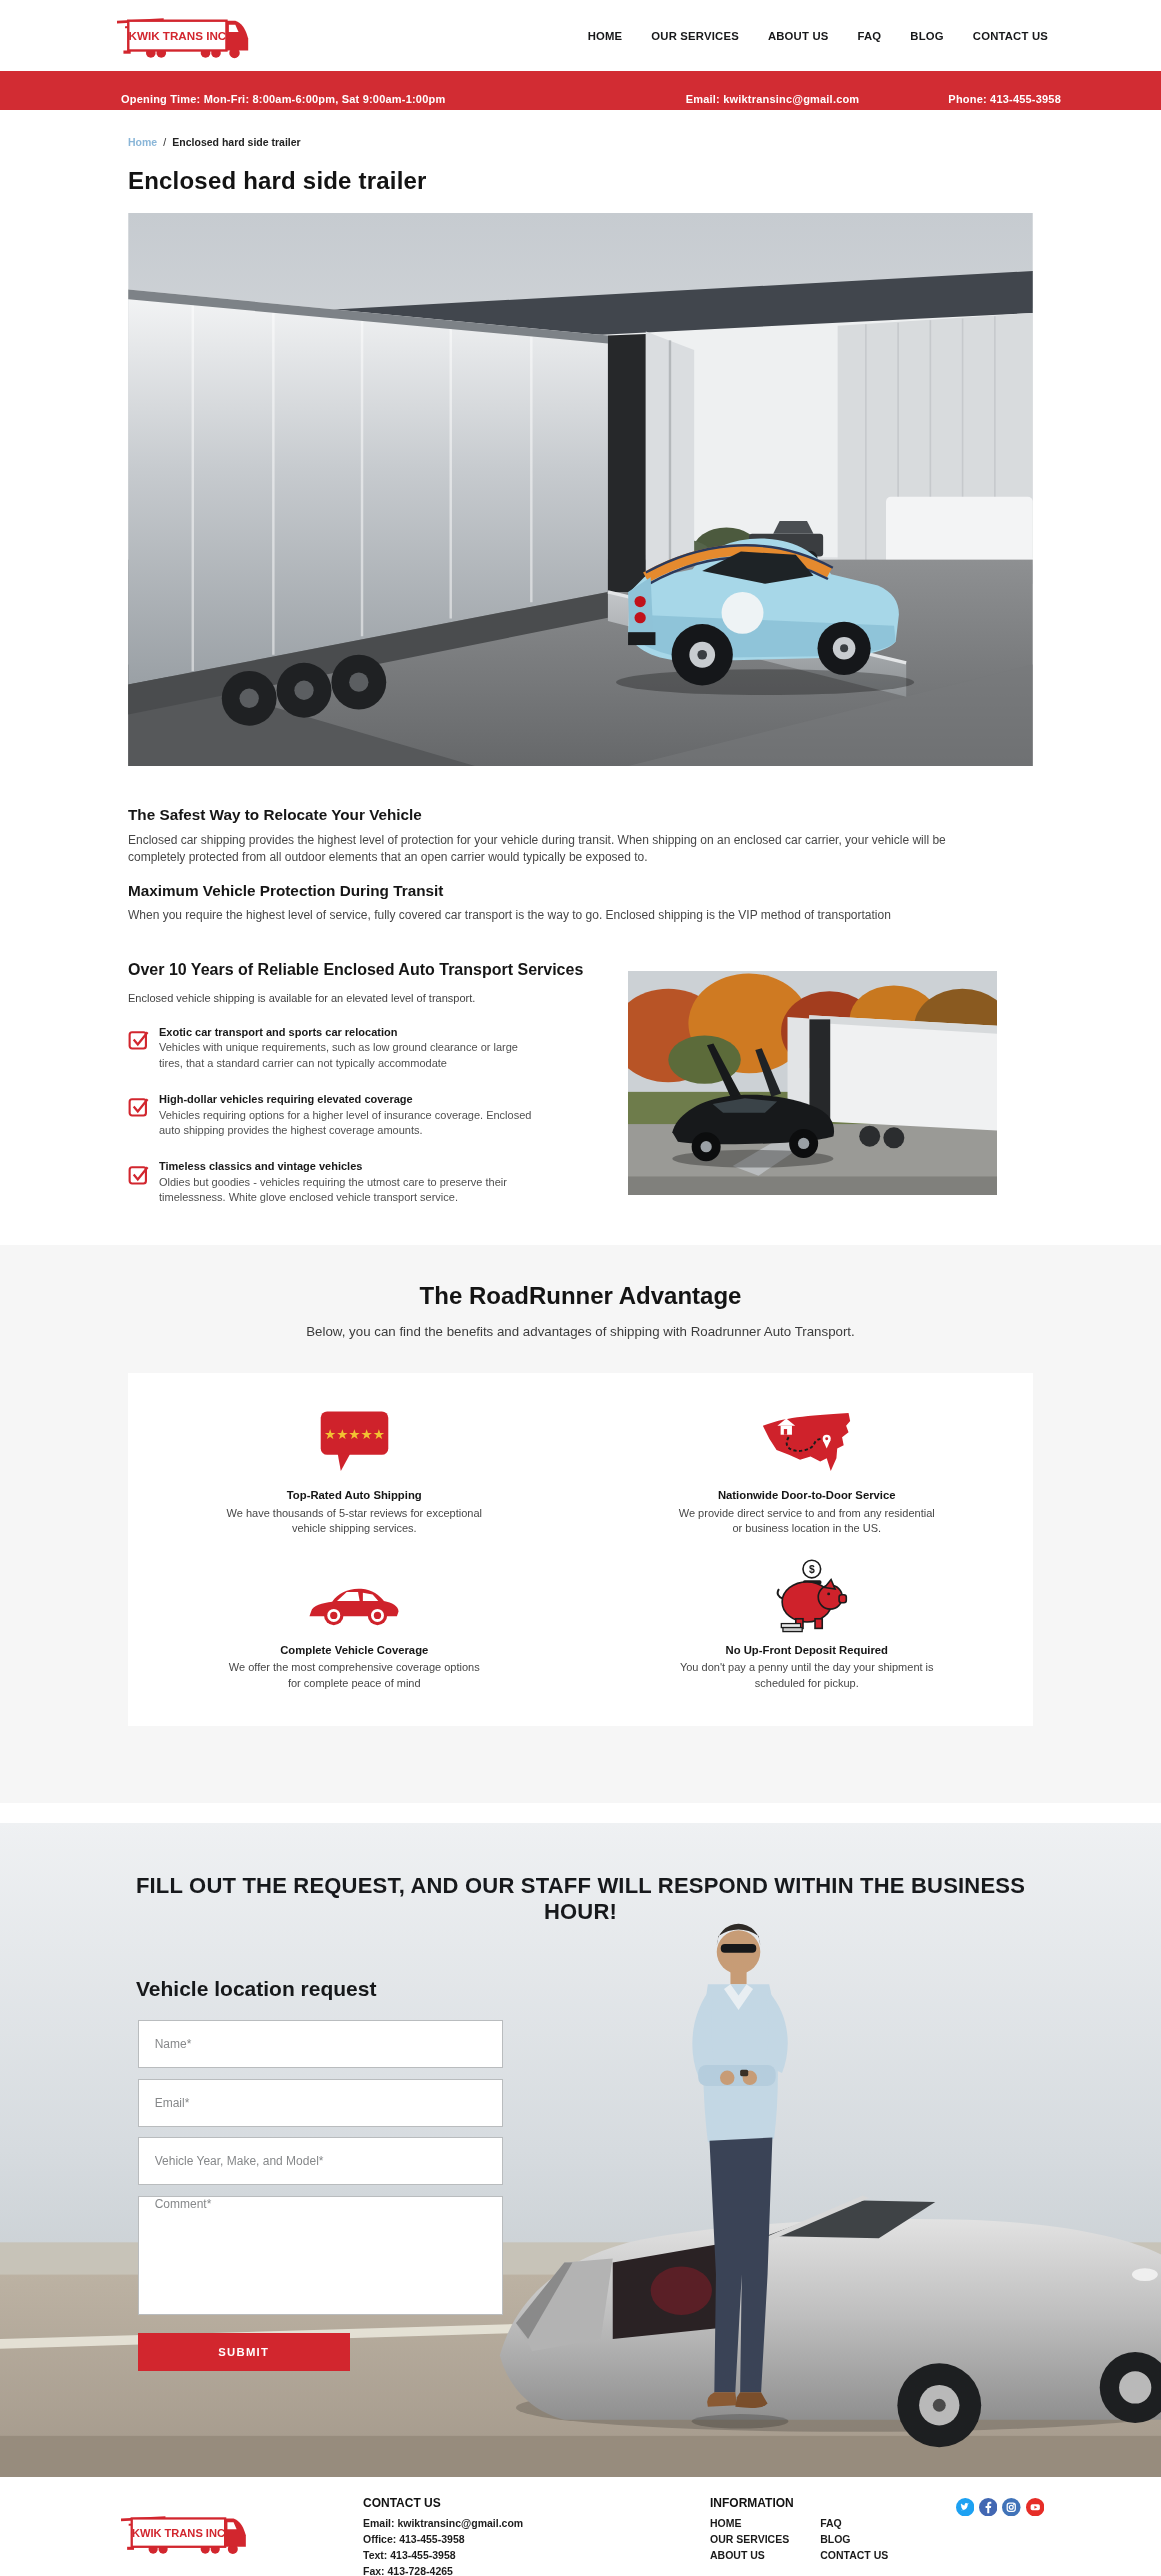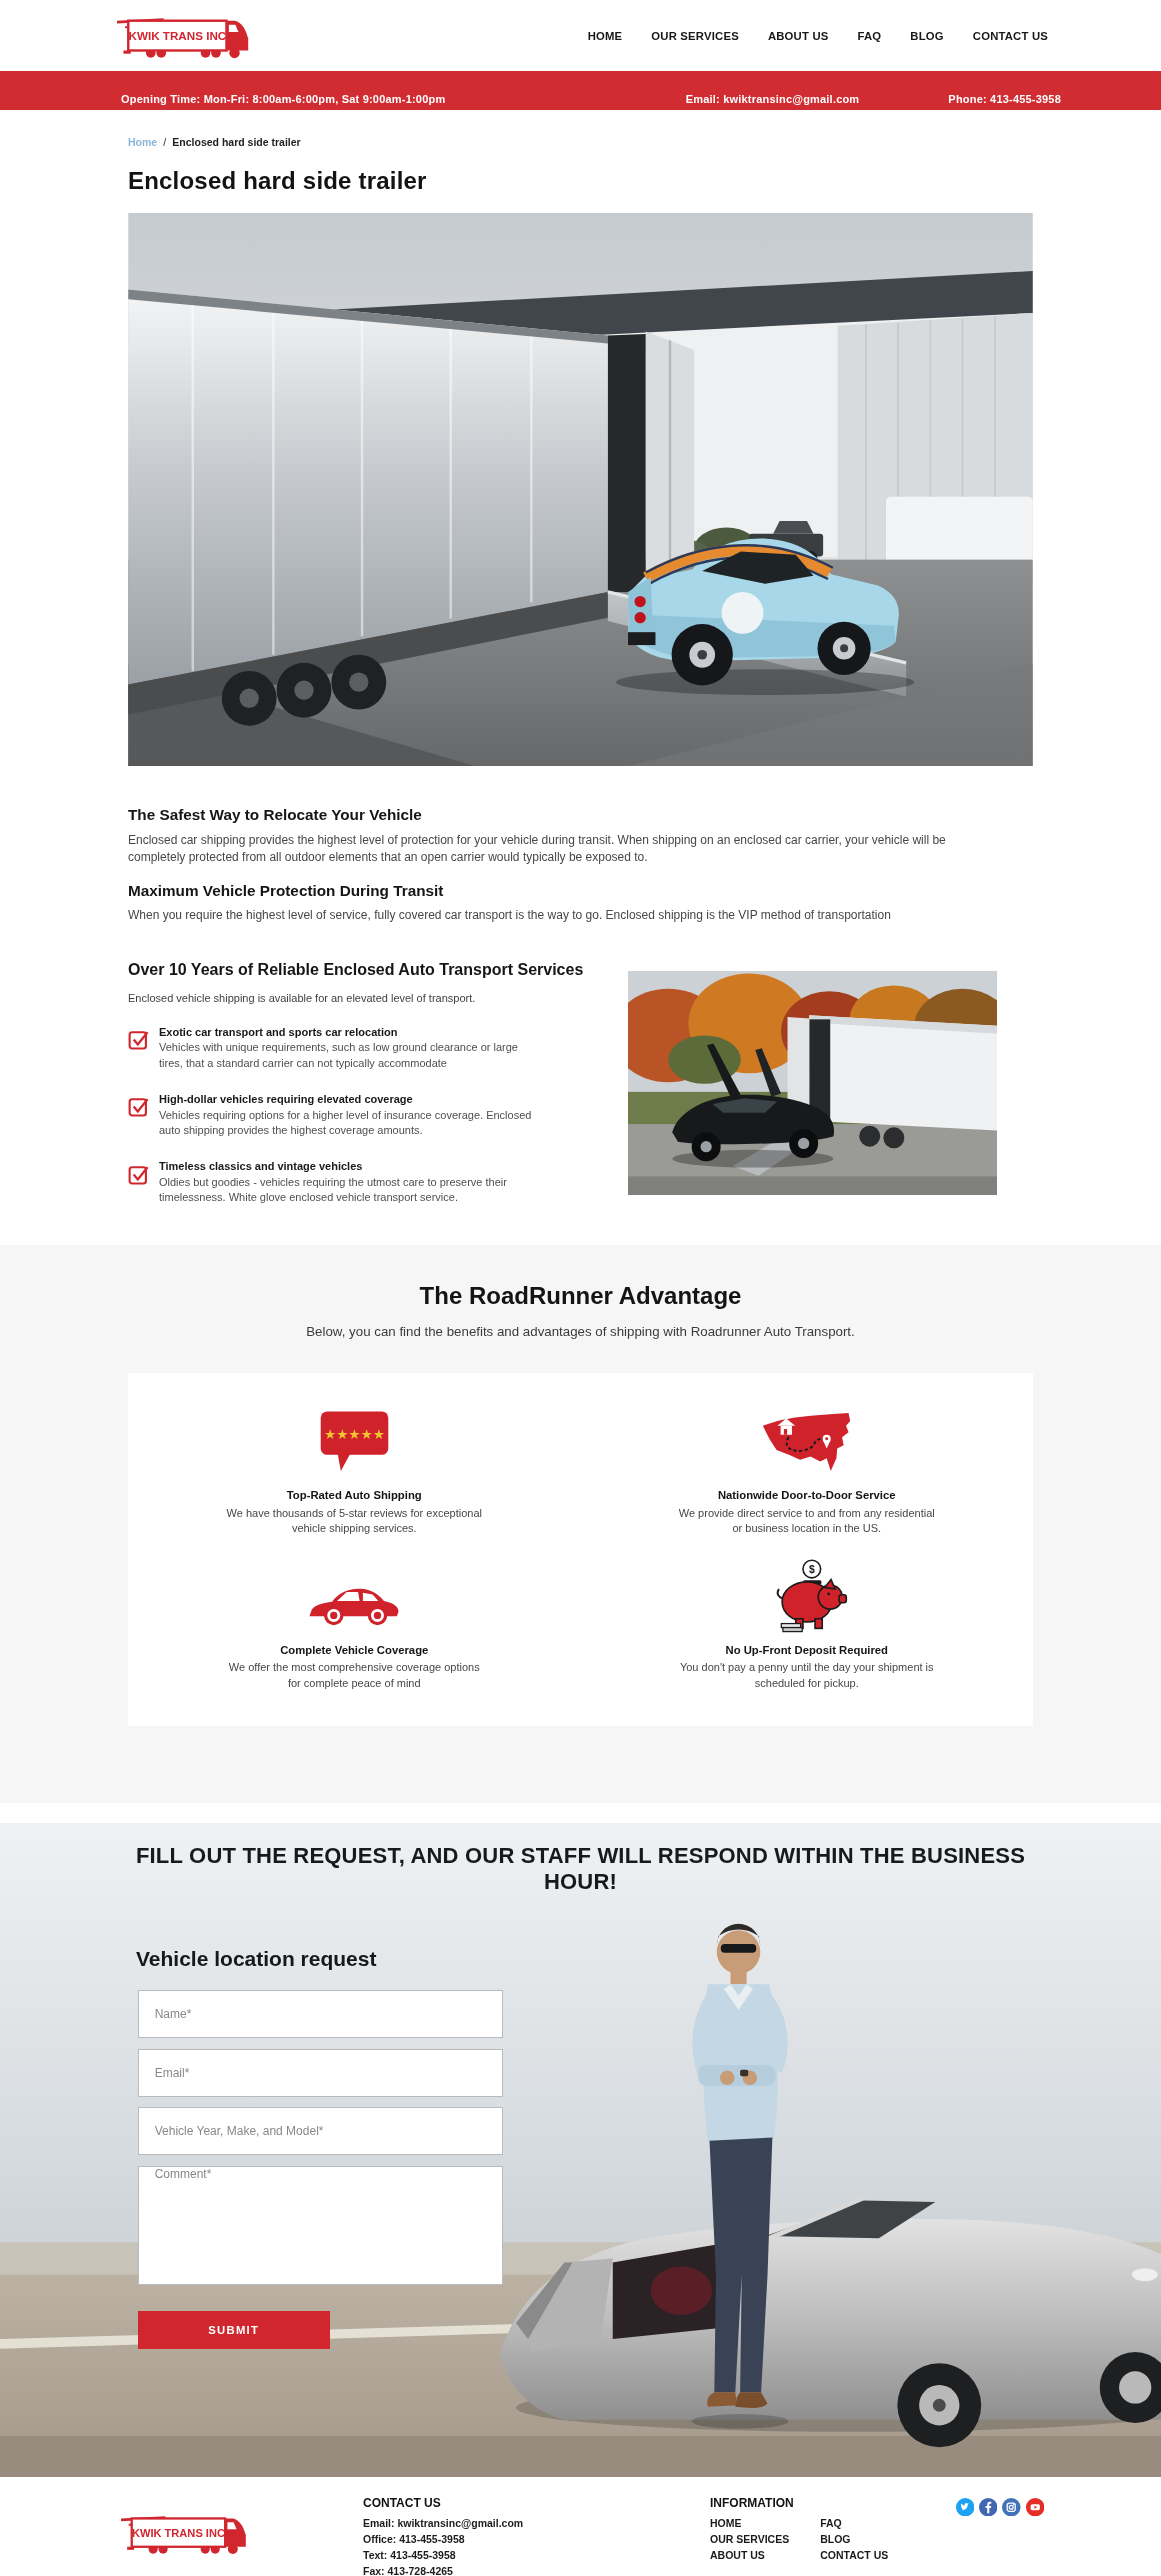--- a/index.html
+++ b/index.html
@@ -60,33 +60,33 @@
     display:grid; grid-template-columns:1fr 1fr; row-gap:21px; }
   .feature { text-align:center; }
   .feature .f-ico { height:77px; display:flex; align-items:flex-end; justify-content:center; }
   .feature .f-title { margin-top:9.7px; font-size:11.3px; font-weight:700; color:#151515; }
   .feature .f-desc { margin:4.8px auto 0; font-size:11px; line-height:1.38; color:#474747; width:266px; }
 
   
   .request { position:relative; margin-top:20px; height:654px; overflow:hidden; }
   .request-bg { position:absolute; inset:0; z-index:0; }
   .request-content { position:relative; z-index:1; }
-  .req-heading { padding-top:20px; text-align:center; font-size:22px; font-weight:700;
+  .req-heading { padding-top:50px; text-align:center; font-size:22px; font-weight:700;
     color:#17191c; letter-spacing:0.2px; margin:0; }
   .form-title { margin:52px 0 0 8px; font-size:21px; font-weight:700; color:#16181a; }
   .req-form { margin:19.4px 0 0 9.7px; width:365px; display:flex; flex-direction:column; }
   .req-form input, .req-form textarea {
     width:365px; border:0.8px solid #b9bcbe; background:#fff; margin-bottom:10.5px;
     font-family:"Liberation Sans",sans-serif; font-size:12px; color:#333;
     padding:0 16px; outline:none;
   }
   .req-form input { height:48px; }
   .req-form textarea { height:119px; resize:none; }
   .req-form ::placeholder { color:#86888a; opacity:1; }
-  .submit-btn { margin-top:16px; width:192px; height:38px; background:#d2262e; color:#fff;
+  .submit-btn { margin-top:8px; width:212px; height:38px; background:#d2262e; color:#fff;
     border:none; font-family:"Liberation Sans",sans-serif; font-size:11.3px; font-weight:700;
     letter-spacing:1.3px; cursor:pointer; }
 
   
   .site-footer { background:#fff; height:111px; padding:19.4px 117px 0 121px; display:flex; }
   .ft-logo { width:242px; padding-top:13px; }
   .ft-contact { width:347px; }
   .ft-heading { font-size:12px; font-weight:700; color:#121212; margin:0 0 6.5px; }
   .ft-line { font-size:10.5px; font-weight:600; color:#1d1d1d; line-height:1.3; margin-bottom:2.4px; }
   .ft-info { width:242px; }

